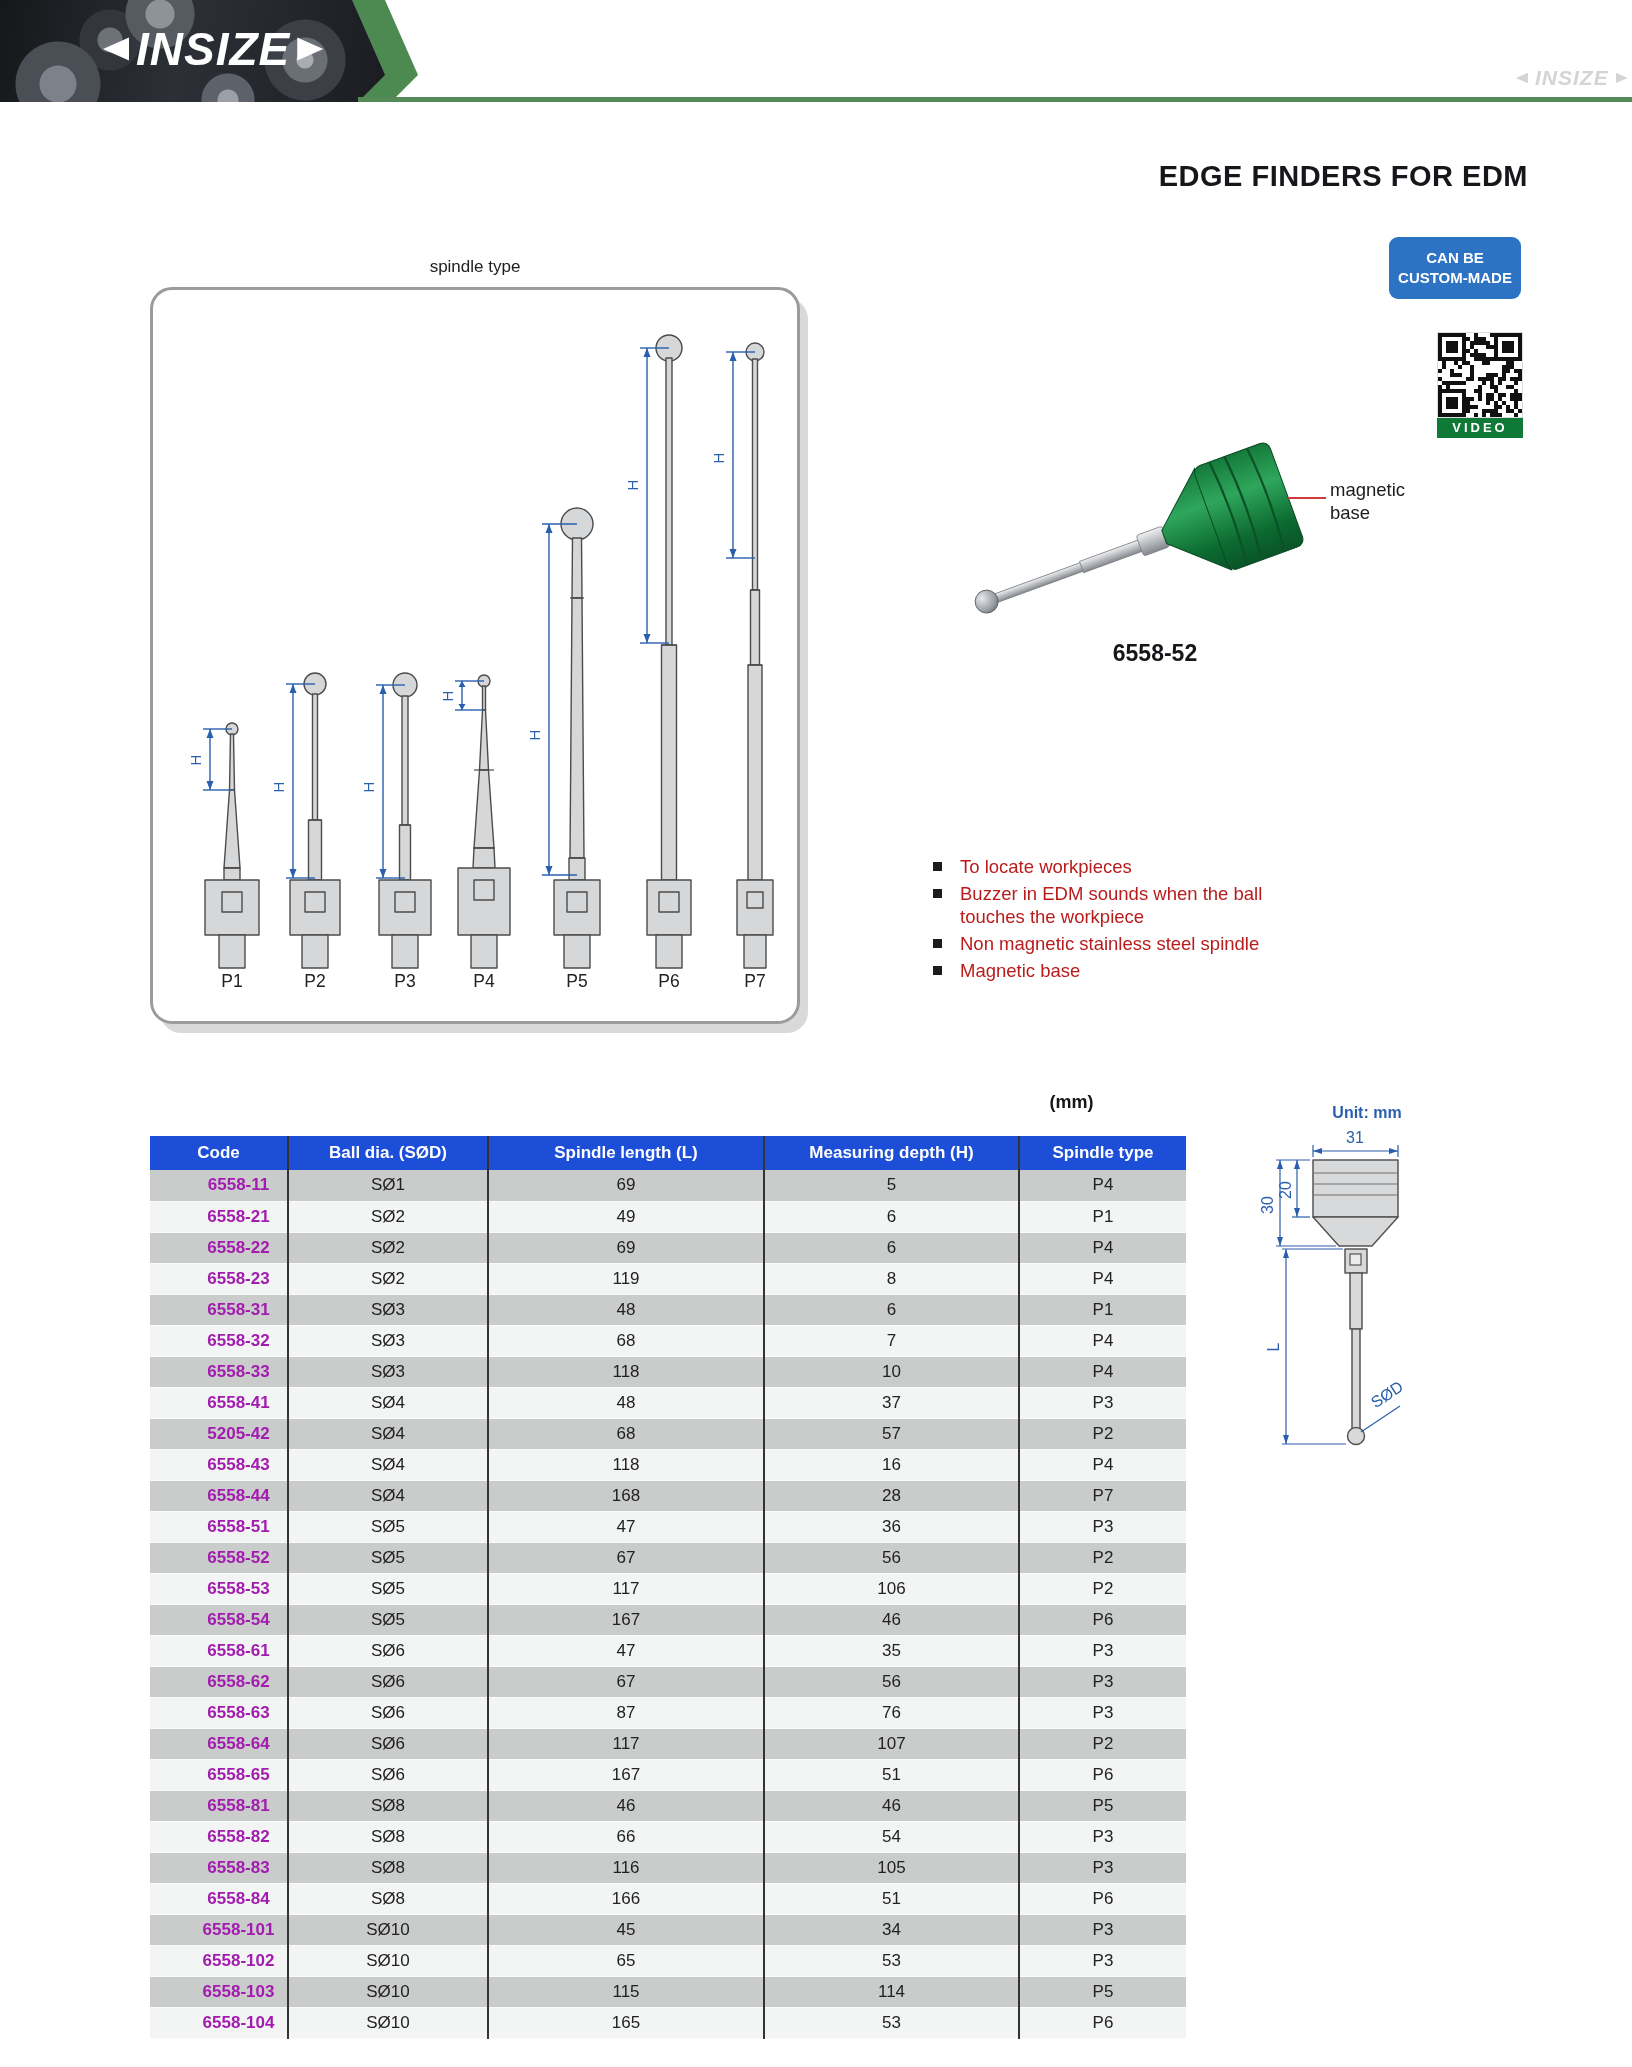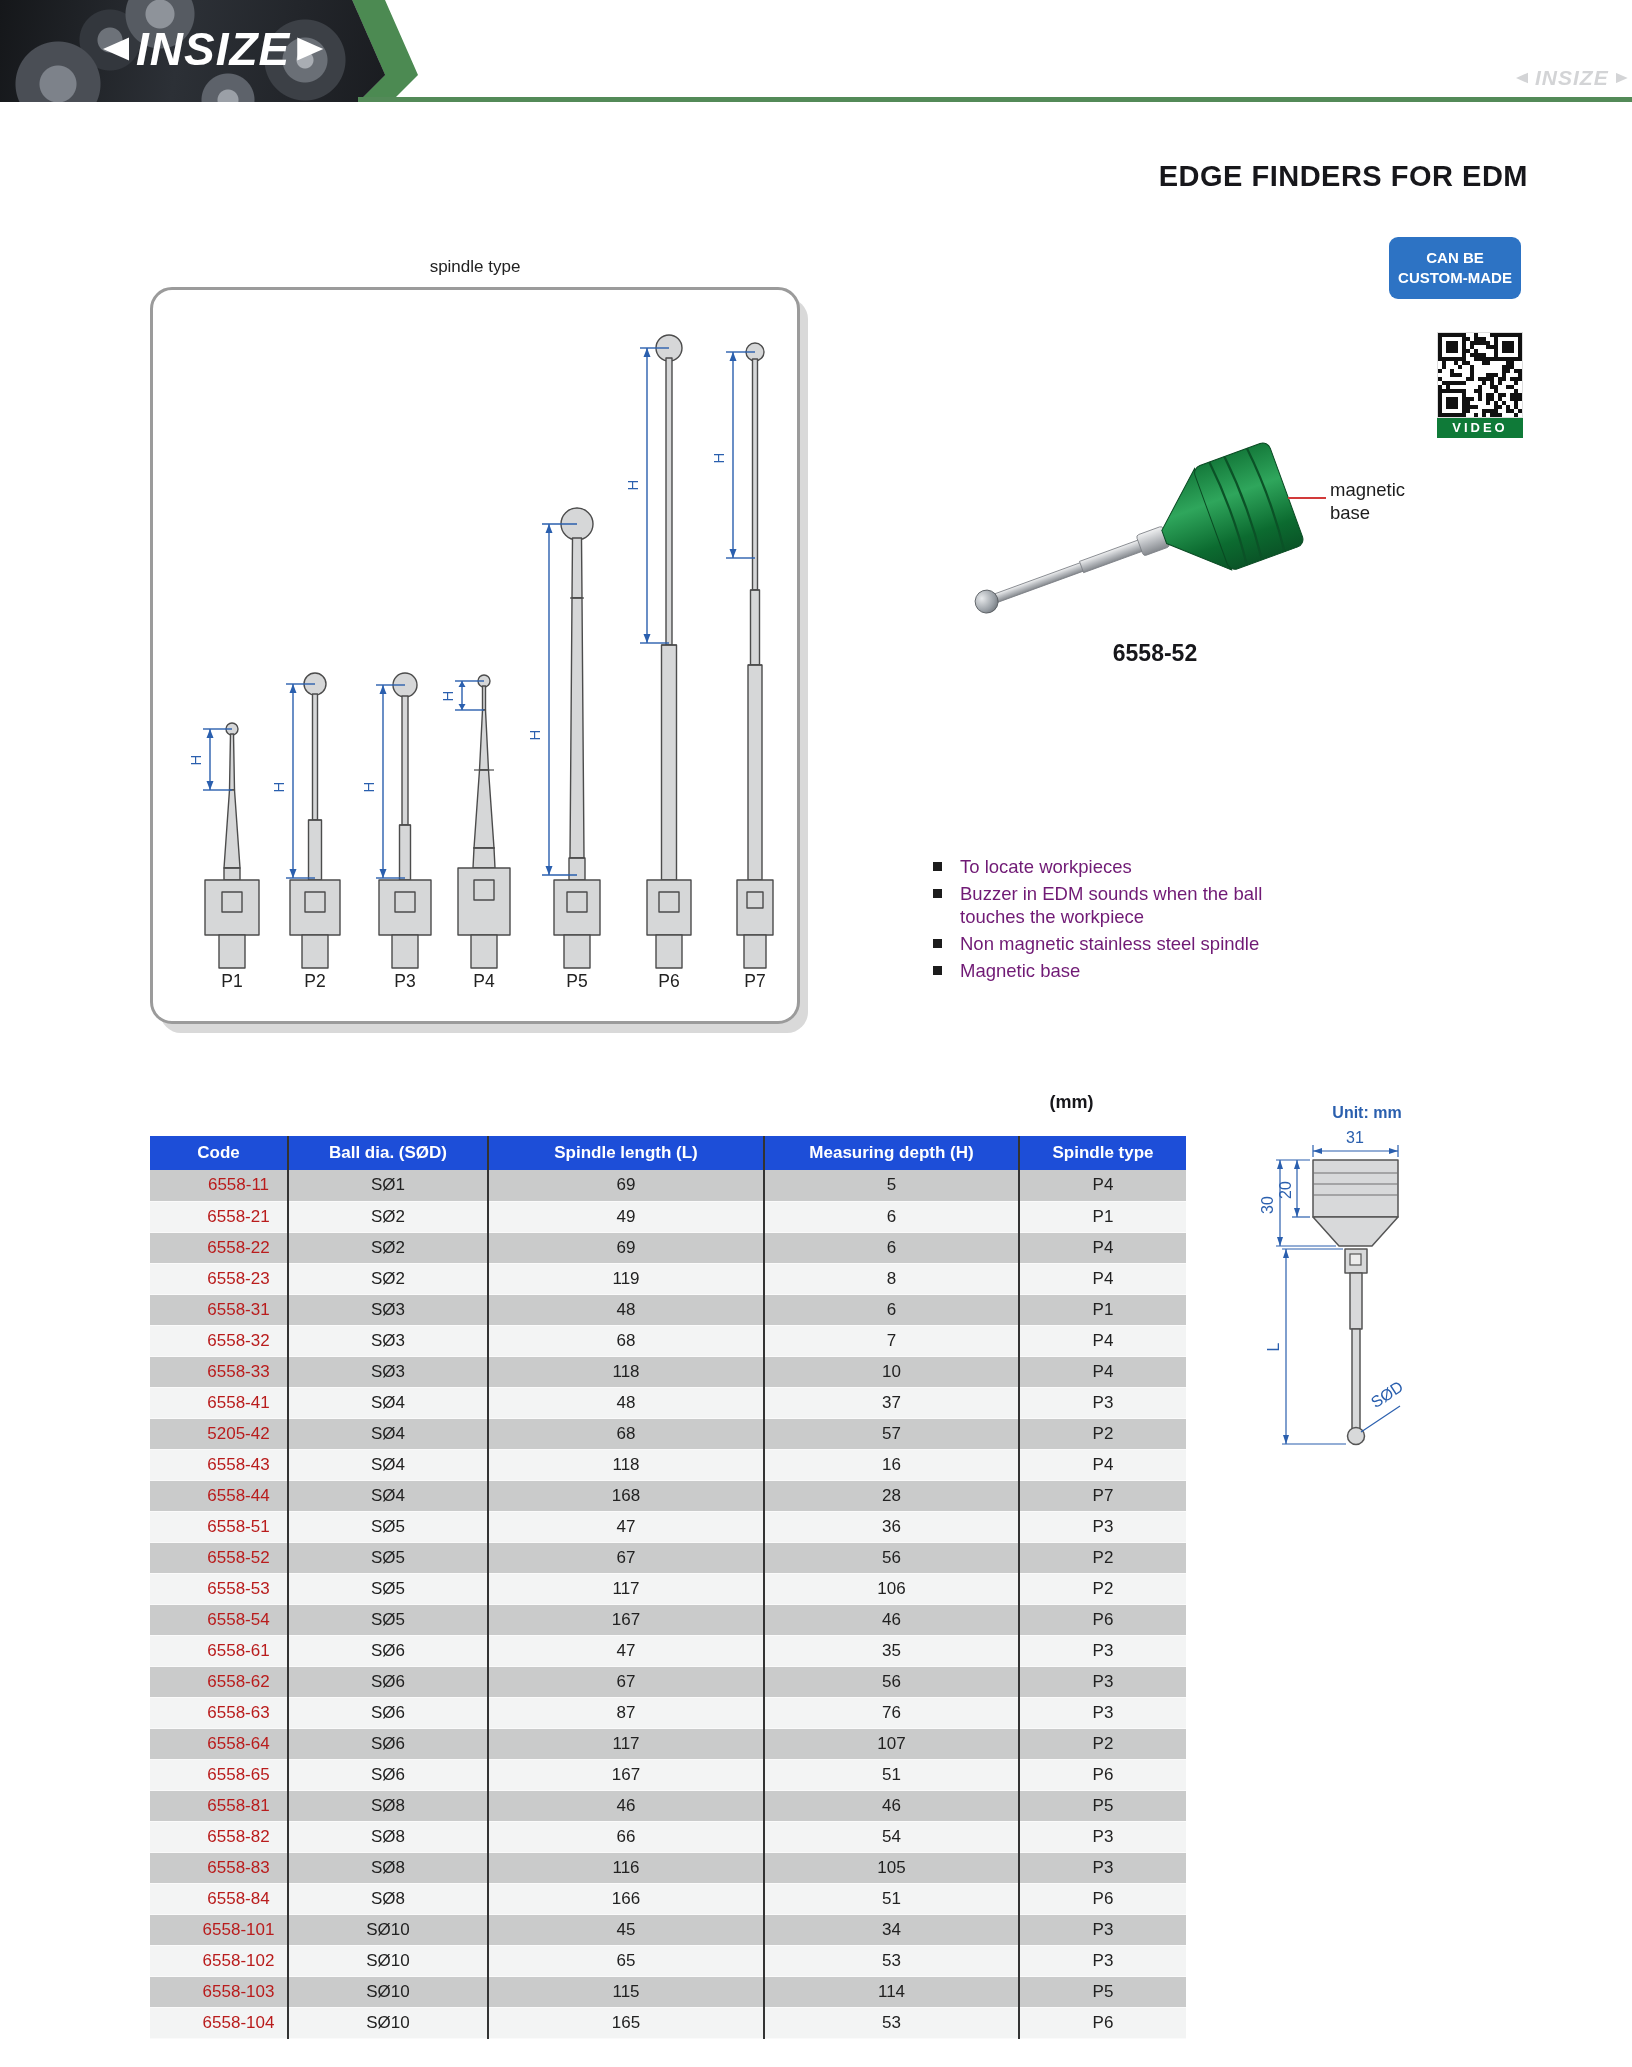--- a/index.html
+++ b/index.html
@@ -56,34 +56,34 @@
   .sp-label { fill:#222; font-size:17.5px; font-family:"Liberation Sans",sans-serif; }
 
   
   .product { position:absolute; left:940px; top:425px; width:420px; height:215px; }
   .leader { position:absolute; left:1288px; top:497px; width:38px; height:2px; background:#d23a3a; }
   .callout { position:absolute; left:1330px; top:478px; font-size:18.5px; color:#1c1c1c; line-height:1.25; white-space:pre-line; }
   .prod-code { position:absolute; left:1055px; top:640px; width:200px; text-align:center; font-size:23px; font-weight:bold; color:#17171b; }
 
   
   .features { position:absolute; left:933px; top:855px; width:388px; list-style:none; }
-  .features li { position:relative; padding-left:27px; font-size:18.5px; color:#701a75; line-height:1.28; margin-bottom:3px; white-space:pre-line; }
+  .features li { position:relative; padding-left:27px; font-size:18.5px; color:#b91c1c; line-height:1.28; margin-bottom:3px; white-space:pre-line; }
   .features .sq { position:absolute; left:0; top:7px; width:9px; height:9px; background:#1c1c1c; }
 
   
   .mm-note { position:absolute; left:1000px; top:1092px; width:143px; text-align:center; font-size:18px; font-weight:bold; color:#17171b; }
   .spec-table { position:absolute; left:150px; top:1136px; width:992px; border-collapse:collapse; table-layout:fixed; }
   .spec-table th { background:#1d4ed8; color:#fff; font-size:17px; font-weight:bold; height:34px;margin-left:38px; }
   .spec-table td { font-size:17px; color:#222; height:31px; text-align:center; }
   .spec-table th, .spec-table td { border-right:2px solid #333; padding:0; }
   .spec-table th:last-child, .spec-table td:last-child { border-right:none; }
   .spec-table tbody tr:nth-child(odd)  td { background:#cacbcb; }
   .spec-table tbody tr:nth-child(even) td { background:#f3f4f4; }
   .spec-table tbody tr td { border-bottom:1.5px solid #fafafa; }
-  .spec-table td.code { font-weight:normal; color:#b91c1c;padding-left:40px; }
+  .spec-table td.code { font-weight:bold; color:#a21caf;padding-left:40px; }
   .col-0{width:138px}.col-1{width:200px}.col-2{width:276px}.col-3{width:255px}.col-4{width:167px}
 
   
   .tech { position:absolute; left:1240px; top:1085px; width:250px; height:385px; }
   .td-body { fill:#d8d9da; stroke:#555; stroke-width:1.5; stroke-linejoin:round; }
   .td-groove { stroke:#707070; stroke-width:1.2; }
   .td-dim { stroke:#2a5fae; stroke-width:1.2; fill:none; }
   .td-text { fill:#2a5fae; font-size:16px; font-family:"Liberation Sans",sans-serif; }
 </style>
 </head>

